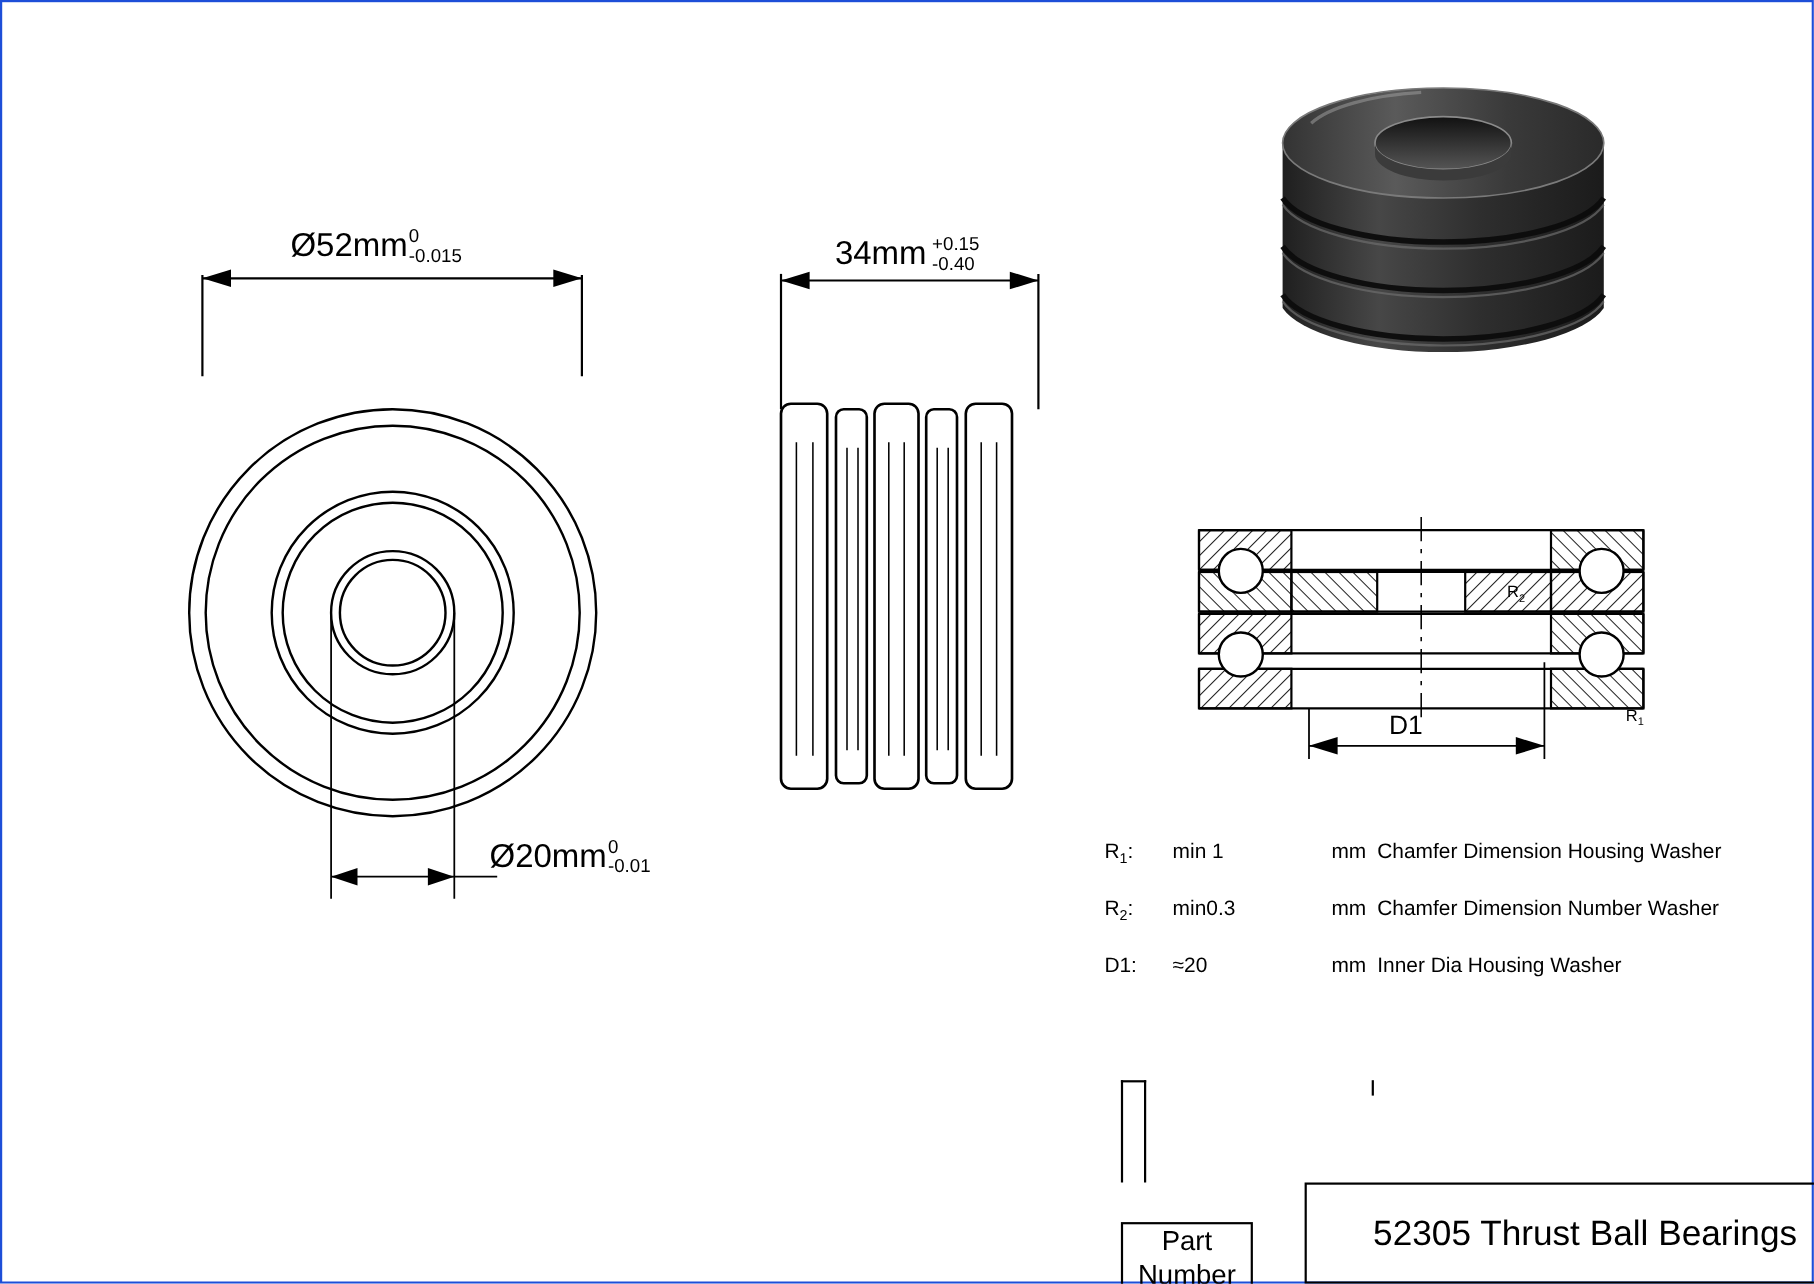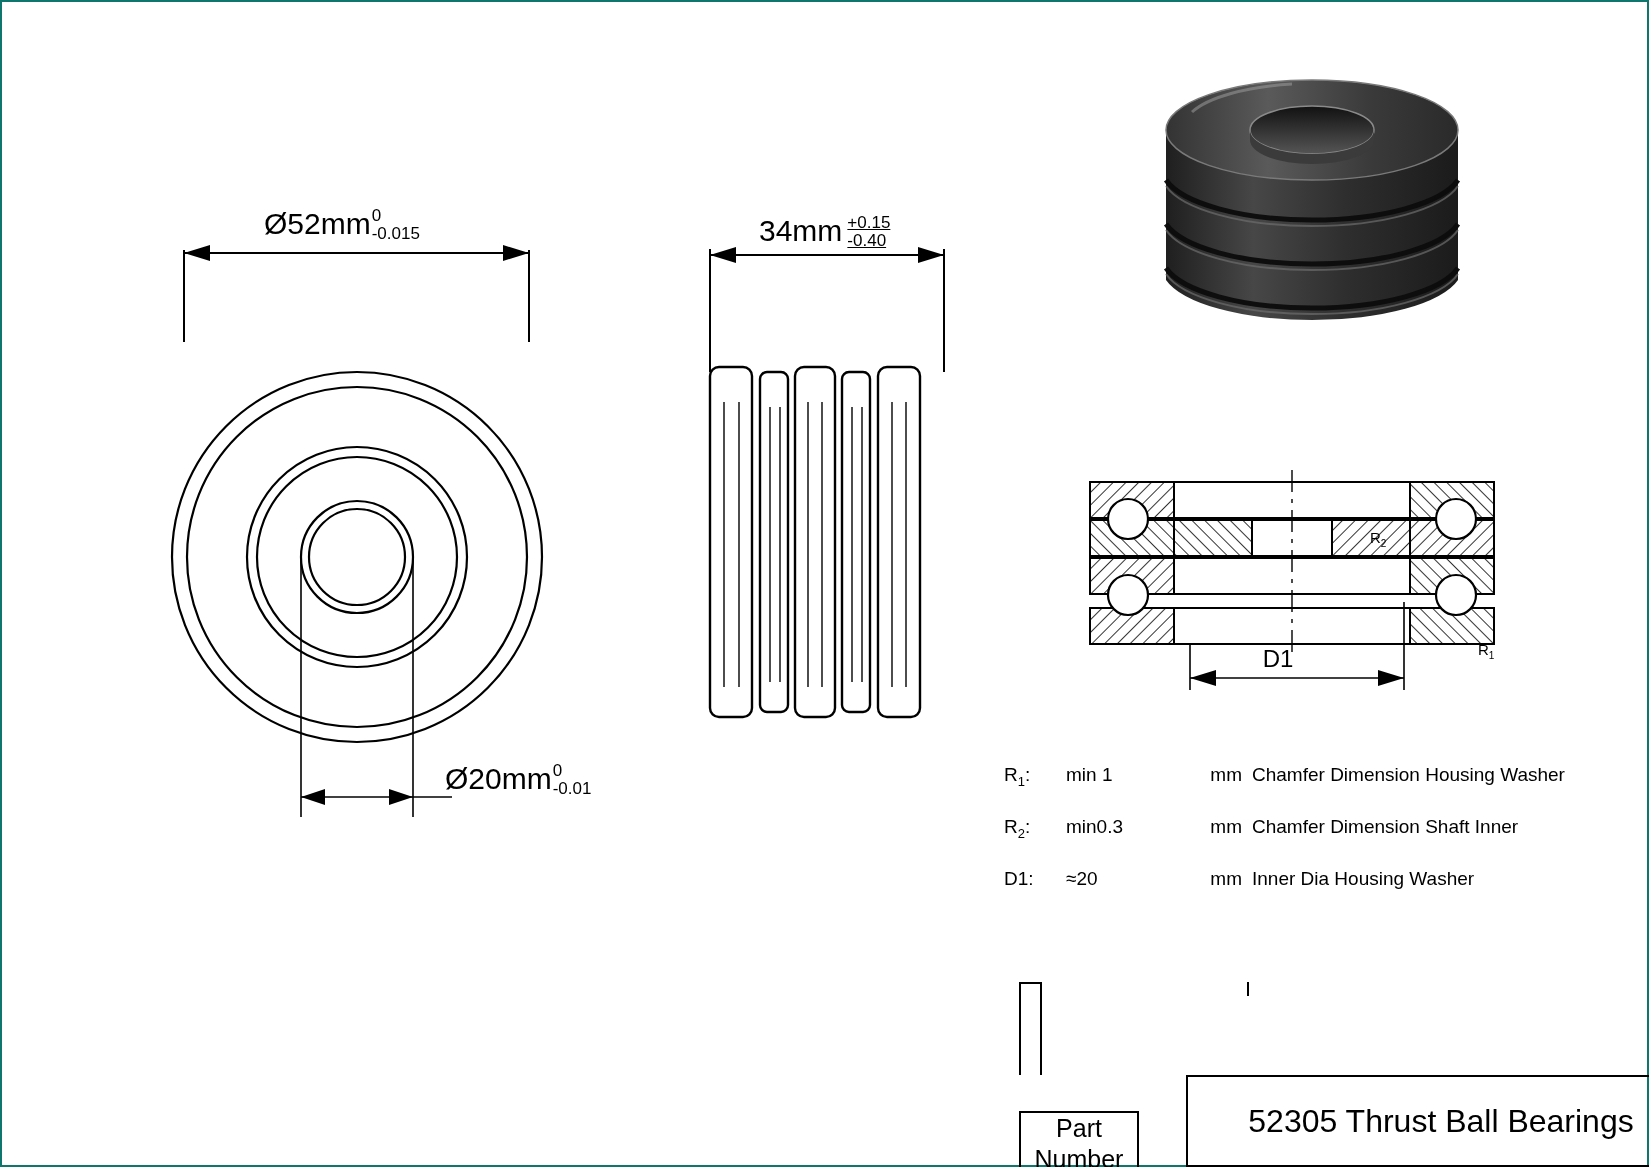--- a/index.html
+++ b/index.html
@@ -6,21 +6,21 @@
   body {
     width:1649px; height:1167px;
     background:#ffffff;
     font-family:"Liberation Sans", sans-serif;
     color:#000;
     position:relative;
     overflow:hidden;
   }
   .sheet {
     position:absolute; left:0; top:0; width:1649px; height:1167px;
-    border:2px solid #0f766e;
+    border:2px solid #1d4ed8;
     box-sizing:border-box;
   }
   .abs { position:absolute; }
 
   
   .dim {
     font-size:30px;
     letter-spacing:0px;
     white-space:nowrap;
   }
@@ -139,21 +139,21 @@
       <line x1="116" y1="175" x2="116" y2="460"></line>
       <line x1="130" y1="175" x2="130" y2="460"></line>
       <line x1="160" y1="180" x2="160" y2="455"></line>
       <line x1="170" y1="180" x2="170" y2="455"></line>
       <line x1="200" y1="175" x2="200" y2="460"></line>
       <line x1="214" y1="175" x2="214" y2="460"></line>
     </g>
   </svg>
 
   <div class="abs dim" style="left:757px; top:212px;">
-    <span>34mm</span><span class="tol" style="margin-left:5px;text-decoration:underline;"><span>+0.15</span><span>-0.40</span></span>
+    <span>34mm</span><span class="tol" style="margin-left:5px;"><span>+0.15</span><span>-0.40</span></span>
   </div>
 
   <svg class="abs" style="left:1150px; top:70px;" width="320" height="290">
     <defs>
       <linearGradient id="gTop" x1="0" y1="0" x2="1" y2="0">
         <stop offset="0" stop-color="#333"></stop>
           <stop offset="0.35" stop-color="#5a5a5a"></stop>
         <stop offset="0.7" stop-color="#3a3a3a"></stop>
           <stop offset="1" stop-color="#2a2a2a"></stop>
       </linearGradient>
@@ -268,21 +268,21 @@
       <span class="spec-sym">R<span class="sub">1</span>:</span>
       <span class="spec-val">min 1</span>
       <span class="spec-unit">mm</span>
       <span class="spec-desc">Chamfer Dimension Housing Washer</span>
     </div>
 
     <div class="spec-row" style="top:52px; left:0px; width:600px;">
       <span class="spec-sym">R<span class="sub">2</span>:</span>
       <span class="spec-val">min0.3</span>
       <span class="spec-unit">mm</span>
-      <span class="spec-desc">Chamfer Dimension Shaft Inner</span>
+      <span class="spec-desc">Chamfer Dimension Number Washer</span>
     </div>
 
     <div class="spec-row" style="top:104px; left:0px; width:600px;">
       <span class="spec-sym">D1:</span>
       <span class="spec-val">≈20</span>
       <span class="spec-unit">mm</span>
       <span class="spec-desc">Inner Dia Housing Washer</span>
     </div>
   </div>
 

